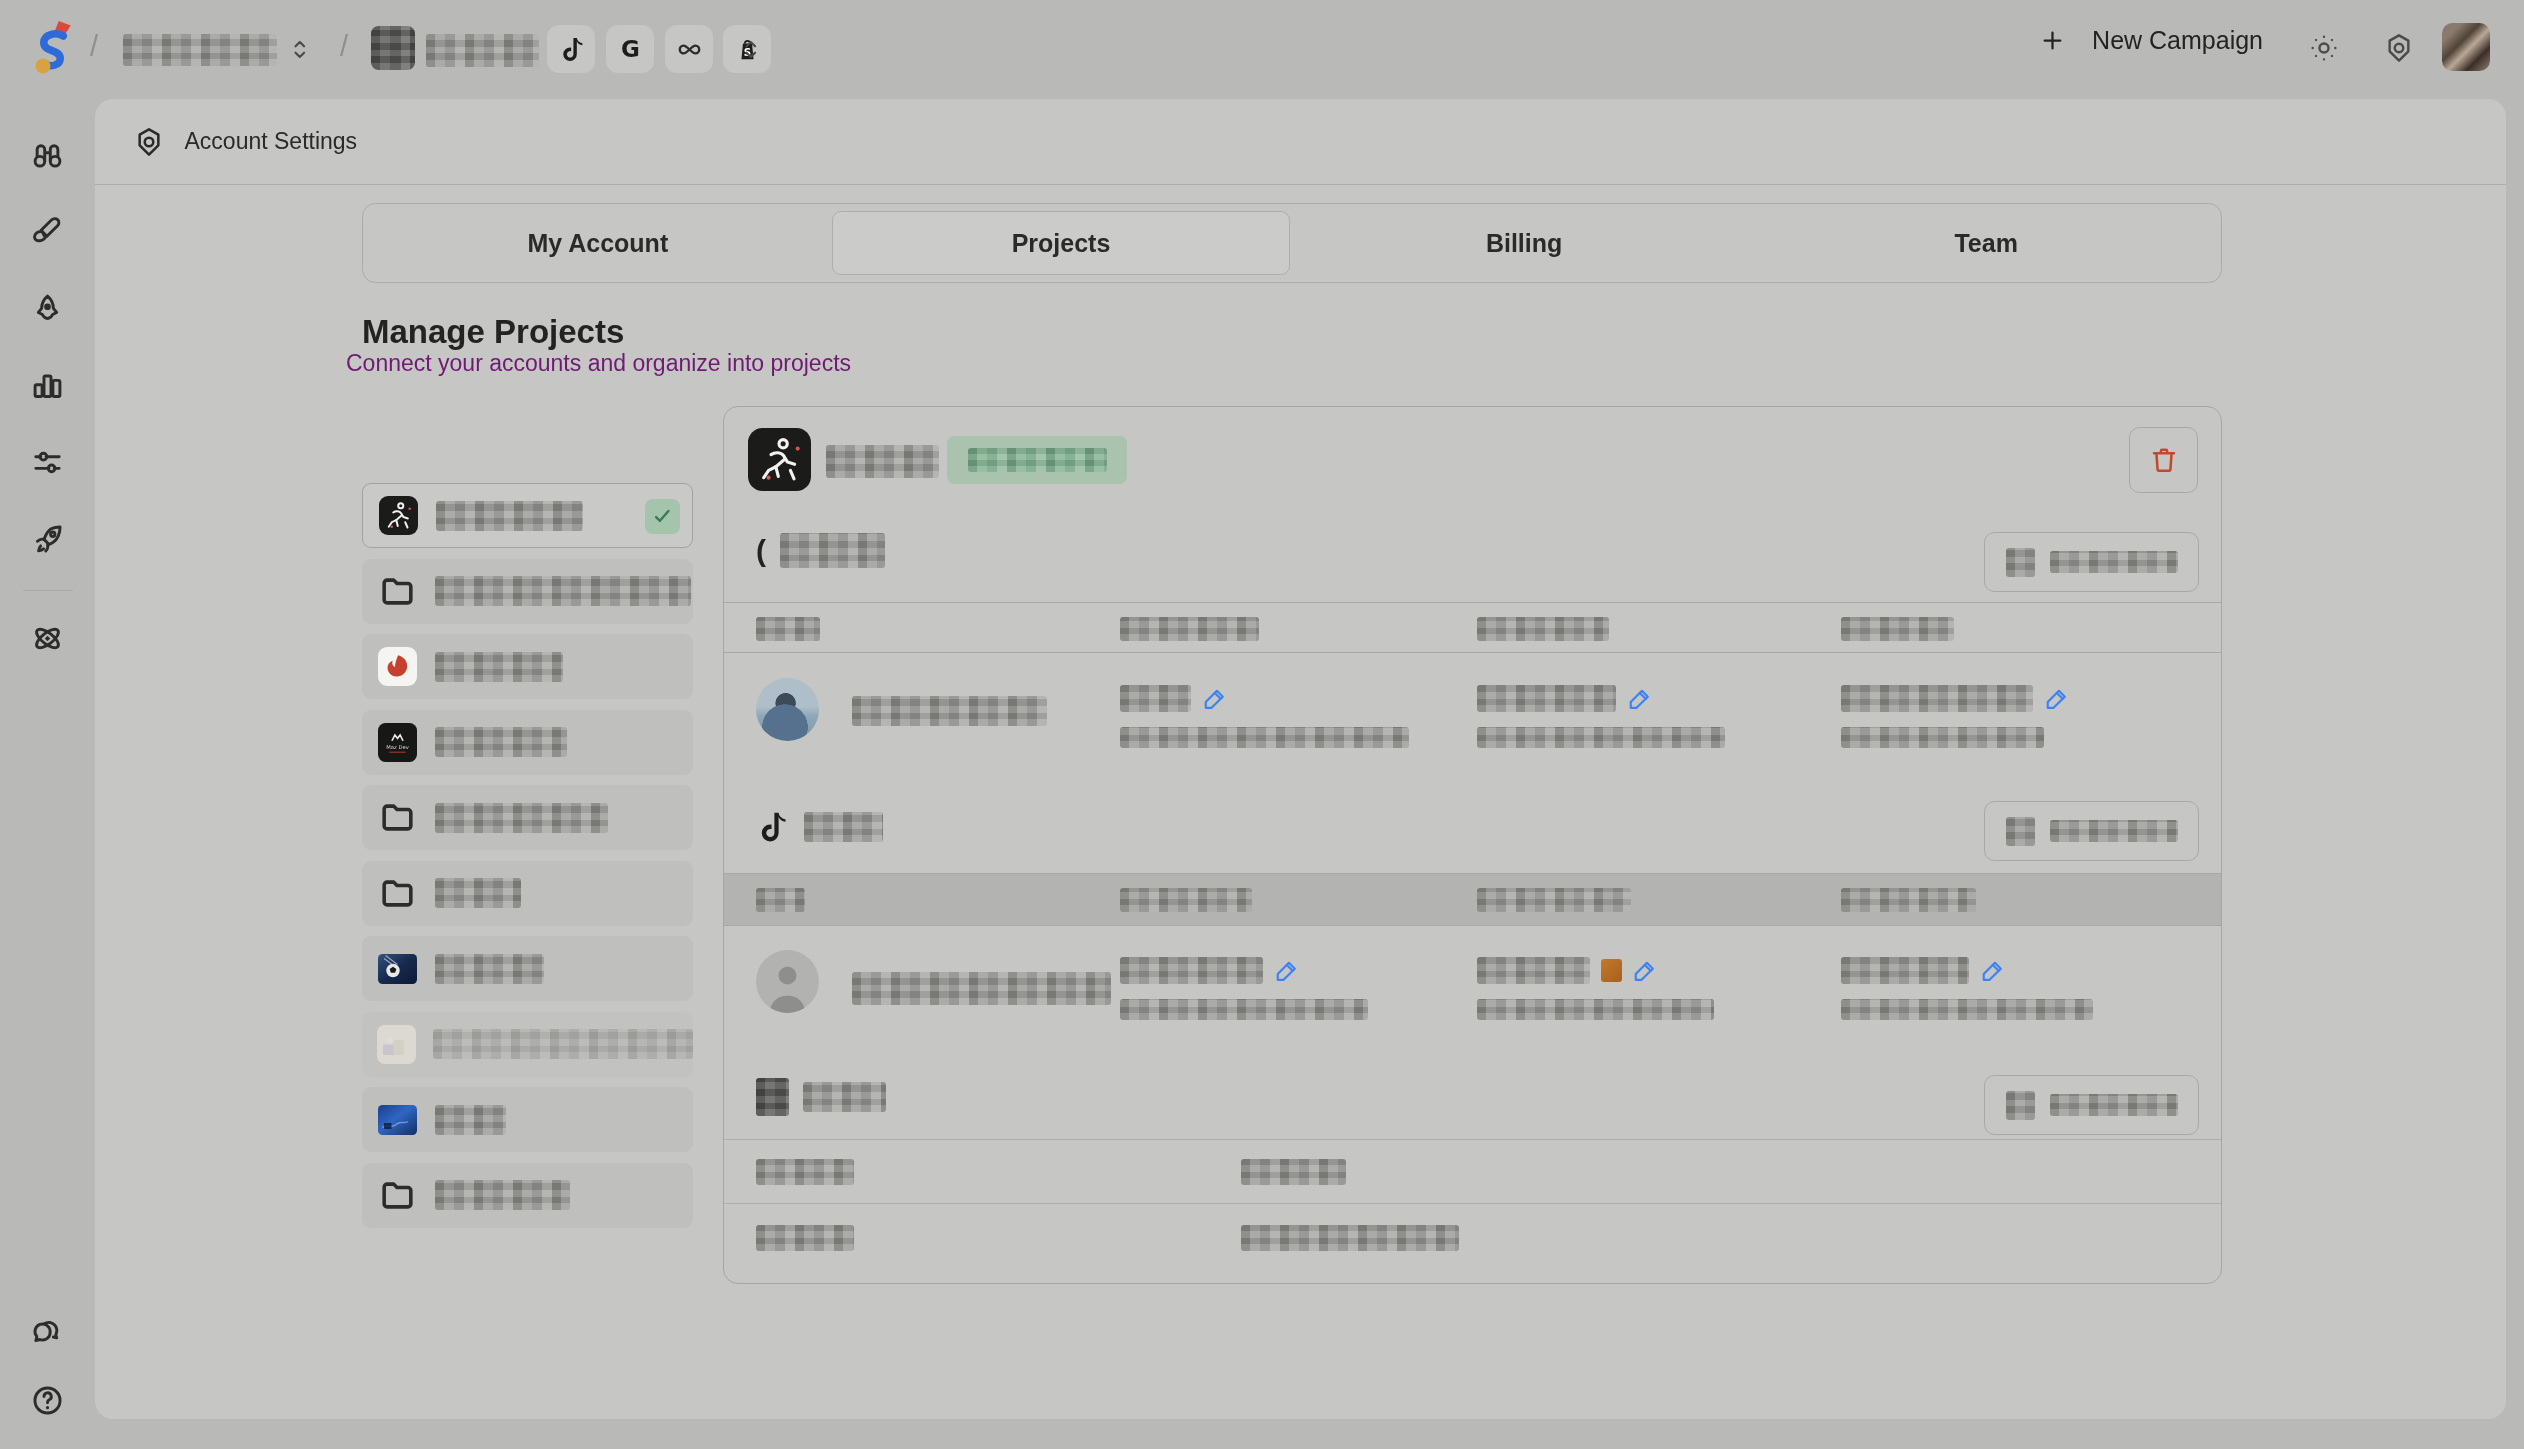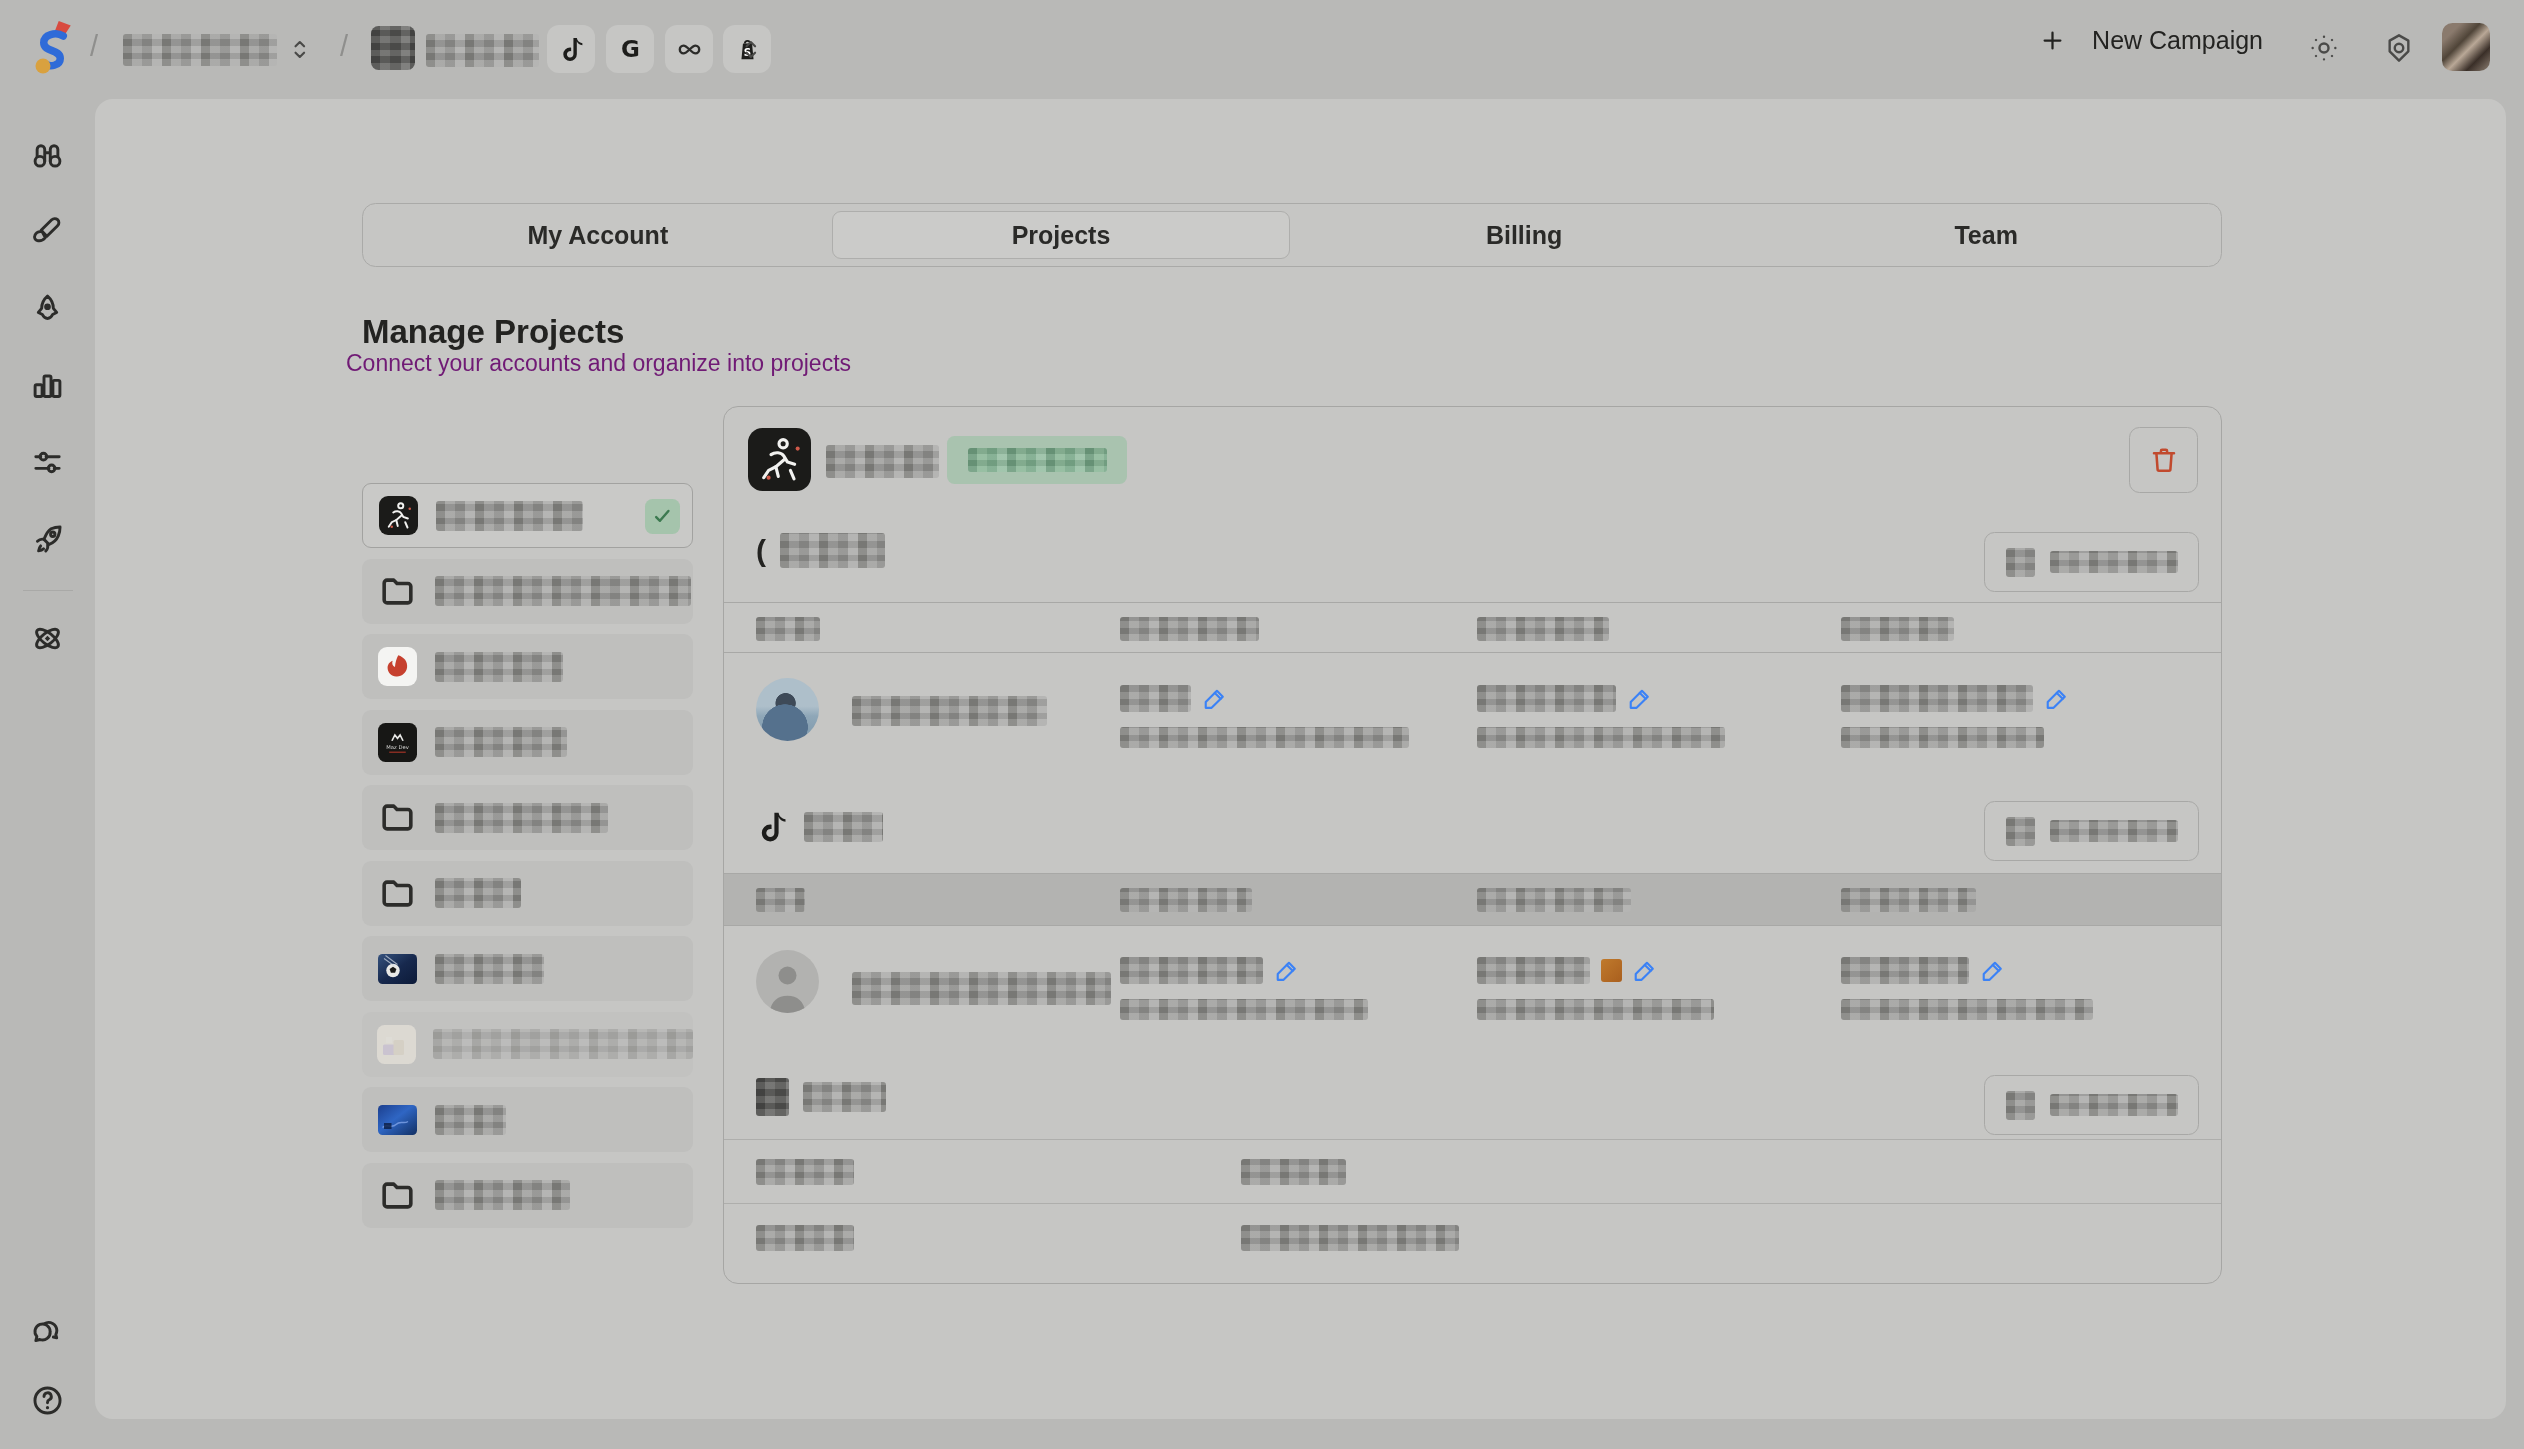--- a/index.html
+++ b/index.html
@@ -39,21 +39,21 @@
   .rail-btn svg{width:35px;height:35px;}
   .rail-div{width:50px;height:0;border-top:1.5px solid #a9a9a7;margin:-4.5px 0;}
   .rail-bottom{position:absolute;left:0;top:1310px;width:95px;display:flex;flex-direction:column;align-items:center;gap:21px;}
   
   .card{position:absolute;left:95px;top:99px;width:2411px;height:1320px;background:#c6c6c4;border-radius:18px;}
   .cardhead{position:absolute;left:95px;top:99px;width:2411px;height:86px;border-bottom:1.1px solid #aeaeac;
         display:flex;align-items:center;gap:19.5px;padding-left:38px;box-sizing:border-box;border-radius:18px 18px 0 0;}
   .cardhead svg{width:32px;height:32px;}
   .cardhead .t{font-size:23px;font-weight:500;color:#2a2a28;}
   
-  .tabbar{position:absolute;left:362px;top:203px;width:1860px;height:64px;border:1.1px solid #aaaaa8;
+  .tabbar{position:absolute;left:362px;top:203px;width:1860px;height:80px;border:1.1px solid #aaaaa8;
         border-radius:13.5px;box-sizing:border-box;display:flex;padding:3.8px;}
   .tab{flex:1;margin:3px;border-radius:9px;display:flex;align-items:center;justify-content:center;
         font-size:25px;font-weight:600;color:#2a2a28;cursor:pointer;}
   .tab.active{background:#cbcbc9;border:1.1px solid #aeaeac;}
   
   .mg-title{position:absolute;left:362px;top:313px;font-size:33px;font-weight:700;color:#232321;}
   .mg-sub{position:absolute;left:346px;top:350px;font-size:23px;color:#701a75;}
   
   .create-btn{position:absolute;left:362px;top:406px;width:331px;height:69px;background:#fbfbfa;
         border:3px solid #e0715f;border-radius:12px;box-sizing:border-box;display:flex;align-items:center;
@@ -241,20 +241,29 @@
       <div class="rail-btn">
         <span><svg viewBox="0 0 24 24" fill="none" stroke="#2c2c2a" stroke-width="2" stroke-linecap="round" stroke-linejoin="round">
             <circle cx="12" cy="12" r="8.6"></circle>
             <path d="M9.6 9.3a2.5 2.5 0 1 1 3.6 2.2c-.8.4-1.2 1-1.2 1.8v.2"></path>
             <circle cx="12" cy="16.9" r="1.1" fill="#2c2c2a" stroke="none"></circle>
           </svg></span>
       </div>
     </div>
 
   <div class="card"></div>
+  <div class="cardhead">
+    <span class="tico">
+      <svg viewBox="0 0 24 24" fill="none" stroke="#2a2a28" stroke-width="1.9" stroke-linejoin="round">
+          <path d="M12 2.5 19 6.5v8L12 21.5 5 14.5v-8L12 2.5Z"></path>
+          <circle cx="12" cy="12" r="3.2"></circle>
+        </svg>
+    </span>
+    <span class="t">Account Settings</span>
+  </div>
 
   <div class="tabbar">
 
   <div class="tab">
         <span>My Account</span>
       </div>
       <div class="tab active">
         <span>Projects</span>
       </div>
       <div class="tab">

